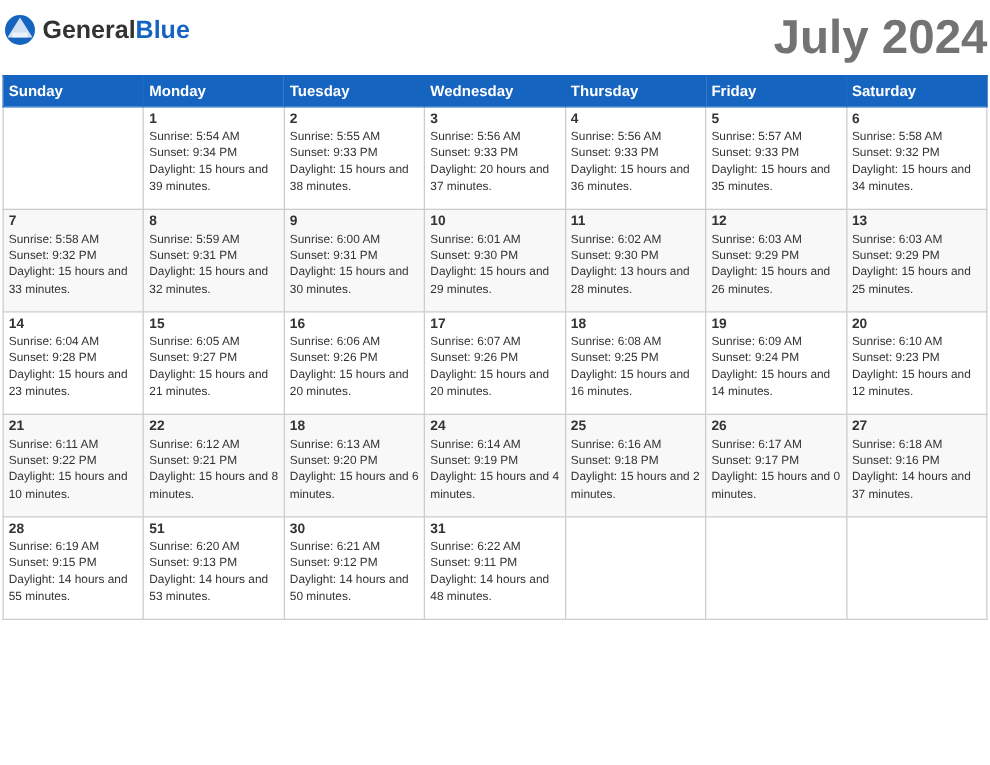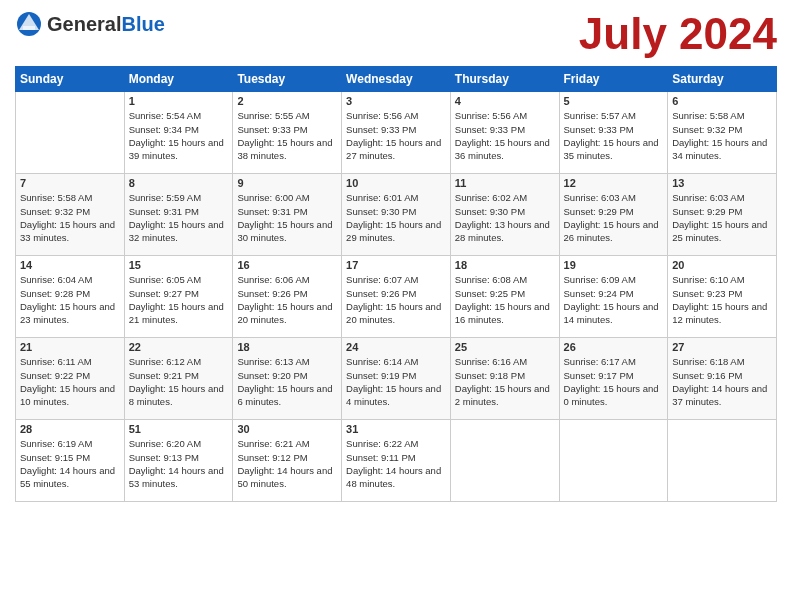--- a/index.html
+++ b/index.html
@@ -6,44 +6,44 @@
     body {
       width: 792px;
       height: 612px;
       font-family: Arial, sans-serif;
       background: #fff;
       overflow: hidden;
     }
     .container {
       width: 792px;
       height: 612px;
-      padding: 10px 15px;
+      padding: 10px 2px;
     }
     .header-row {
       display: flex;
       justify-content: space-between;
       align-items: flex-start;
       margin-bottom: 8px;
     }
     .logo {
       display: flex;
       align-items: center;
       gap: 4px;
     }
     .logo-icon {
       width: 28px;
       height: 28px;
     }
     .title-block {
       text-align: right;
     }
     .month-title {
-      font-size: 44px;
+      font-size: 38px;
       font-weight: bold;
-      color: #b91c1c;
+      color: #737373;
       line-height: 1.1;
     }
     .location-title {
       font-size: 18px;
       color: #333;
     }
     table {
       width: 100%;
       border-collapse: collapse;
       table-layout: fixed;
@@ -119,21 +119,21 @@
           <td>
             <span class="day-number">1</span>
             <div class="day-info"><span>Sunrise: 5:54 AM</span><br><span>Sunset: 9:34 PM</span><br><span>Daylight: 15 hours and 39 minutes.</span></div>
           </td>
           <td>
             <span class="day-number">2</span>
             <div class="day-info"><span>Sunrise: 5:55 AM</span><br><span>Sunset: 9:33 PM</span><br><span>Daylight: 15 hours and 38 minutes.</span></div>
           </td>
           <td>
             <span class="day-number">3</span>
-            <div class="day-info"><span>Sunrise: 5:56 AM</span><br><span>Sunset: 9:33 PM</span><br><span>Daylight: 15 hours and 27 minutes.</span></div>
+            <div class="day-info"><span>Sunrise: 5:56 AM</span><br><span>Sunset: 9:33 PM</span><br><span>Daylight: 20 hours and 37 minutes.</span></div>
           </td>
           <td>
             <span class="day-number">4</span>
             <div class="day-info"><span>Sunrise: 5:56 AM</span><br><span>Sunset: 9:33 PM</span><br><span>Daylight: 15 hours and 36 minutes.</span></div>
           </td>
           <td>
             <span class="day-number">5</span>
             <div class="day-info"><span>Sunrise: 5:57 AM</span><br><span>Sunset: 9:33 PM</span><br><span>Daylight: 15 hours and 35 minutes.</span></div>
           </td>
           <td>

